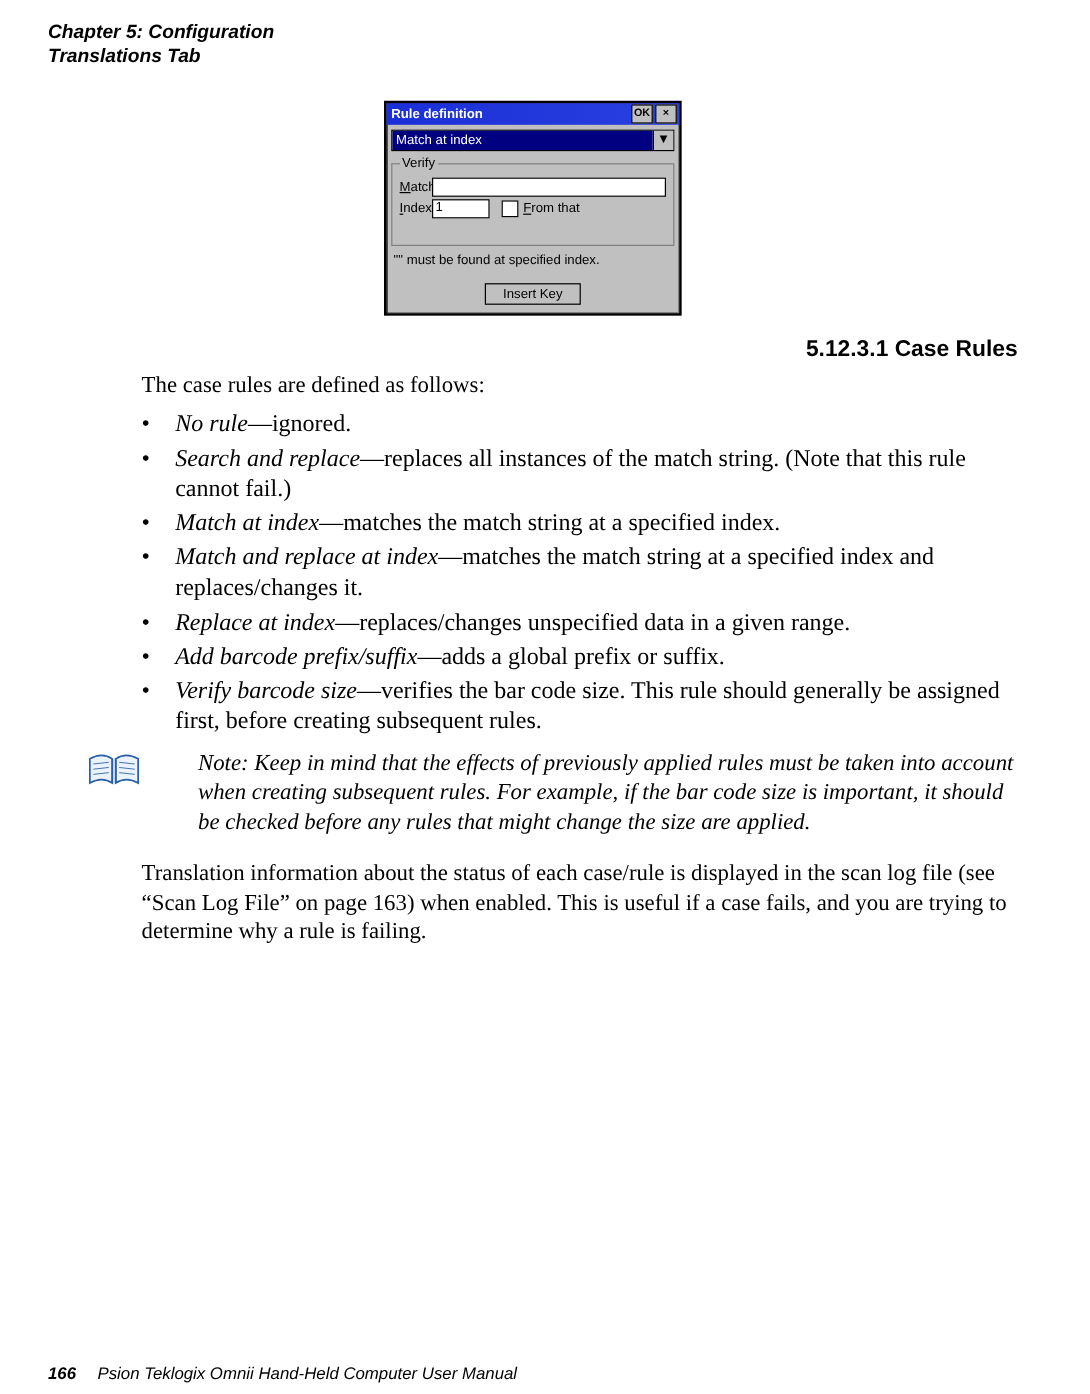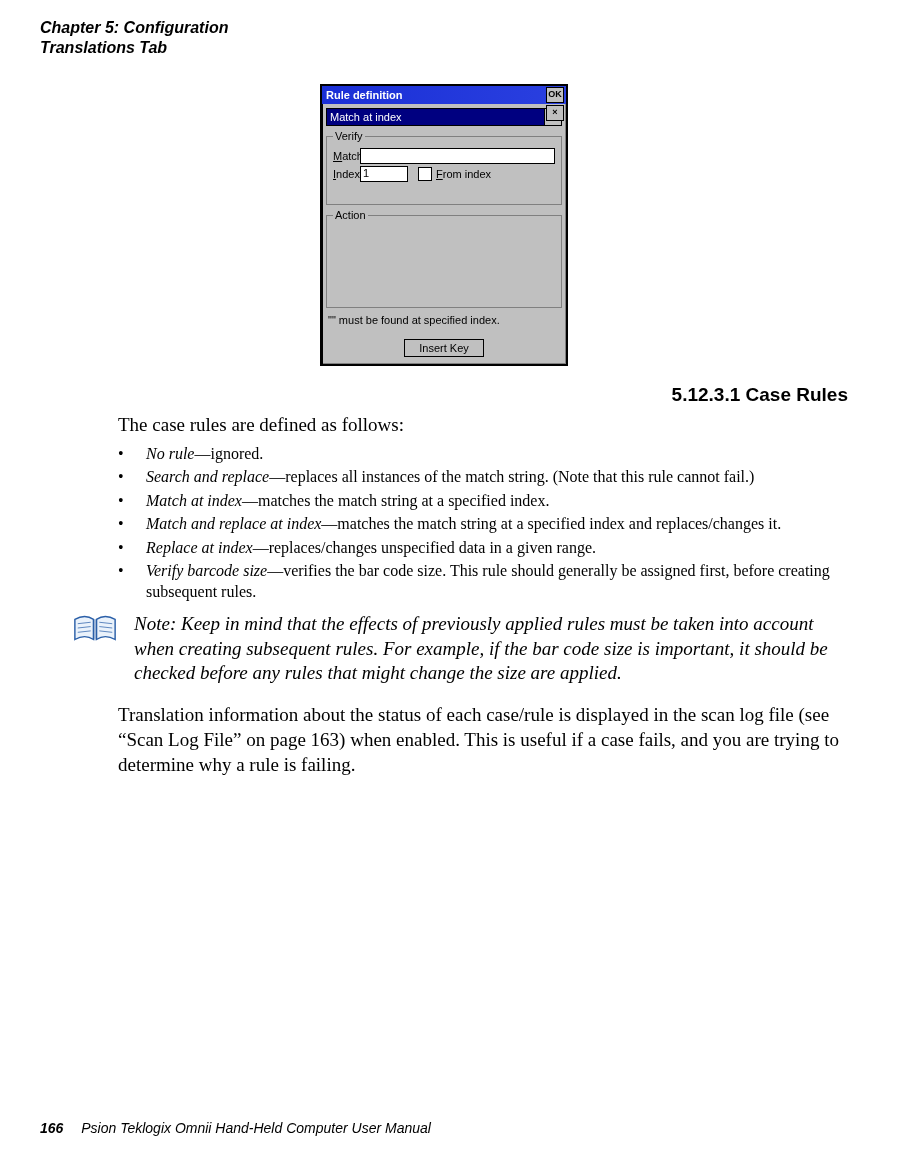--- a/index.html
+++ b/index.html
@@ -54,21 +54,20 @@
     align-items: center;
     padding-left: 4px;
     position: relative;
   }
   .titlebar .buttons {
     position: absolute;
     right: 2px;
     top: 1px;
     display: flex;
     gap: 2px;
-    flex-direction: column;
   }
   .tb-btn {
     width: 16px; height: 14px;
     background: #c0c0c0;
     border: 1px solid #000;
     font-size: 9px;
     line-height: 12px;
     text-align: center;
     color:#000;
     font-weight: bold;
@@ -147,58 +146,59 @@
   p.lead {
     font-size: 19px;
     margin: 6px 0 8px 0;
   }
   ul.rules {
     list-style: none;
     padding: 0;
     margin: 0 0 6px 0;
   }
   ul.rules > li {
-    font-size: 16px;
+    font-size: 20px;
     line-height: 1.28;
     margin: 3px 0;
     padding-left: 28px;
     text-indent: -28px;
   }
   ul.rules > li::before {
     content: "•";
     display: inline-block;
     width: 28px;
     text-indent: 0;
   }
   .term { font-style: italic; }
 
   .note-row {
     display:flex;
     align-items:flex-start;
     margin: 10px 0 0 32px;
+    gap: 31px;
   }
   .note-icon svg { width:46px; height:32px; }
   .note-text {
     font-style: italic;
     font-size: 19px;
     line-height:1.28;
     margin-left: 16px;
     flex:1;
   }
   .note-text .label { }
   p.after {
     font-size:19px;
     line-height:1.3;
     margin: 18px 0 0 0;
   }
 
   .footer {
     position:absolute;
     left:40px;
-    bottom:26px;
+    bottom:10px;
     font-family:"Trebuchet MS",Arial,sans-serif;
     font-style:italic;
     font-size:14px;
   }
   .footer .pageno { font-weight:bold; font-style:italic; margin-right:14px; }
 </style>
 </head>
 <body>
 
 <div class="page">
@@ -226,28 +226,24 @@
         <fieldset class="win">
           <legend>Verify</legend>
           <div class="row">
             <label><u>M</u><span>atch:</span></label>
             <div class="txt wide"></div>
           </div>
           <div class="row">
             <label><u>I</u><span>ndex:</span></label>
             <div class="txt small">1</div>
             <div class="chk"></div>
-            <span><u>F</u><span>rom index</span></span>
+            <span><u>F</u><span>rom that</span></span>
           </div>
         </fieldset>
 
-        <fieldset class="win">
-          <legend>Action</legend>
-          <div class="action-box"></div>
-        </fieldset>
 
         <div class="hint">"" must be found at specified index.</div>
 
         <div class="btnrow">
           <span class="winbtn">Insert Key</span>
         </div>
       </div>
     </div>
   </div>
 
@@ -259,20 +255,21 @@
 
   <div class="content-block">
     <p class="lead">The case rules are defined as follows:</p>
 
     <ul class="rules">
       <li><span class="term">No rule</span><span>—ignored.</span></li>
       <li><span class="term">Search and replace</span><span>—replaces all instances of the match string. (Note that this rule cannot fail.)</span></li>
       <li><span class="term">Match at index</span><span>—matches the match string at a specified index.</span></li>
       <li><span class="term">Match and replace at index</span><span>—matches the match string at a specified index and replaces/changes it.</span></li>
       <li><span class="term">Replace at index</span><span>—replaces/changes unspecified data in a given range.</span></li>
+      <li><span class="term">Add barcode prefix/suffix</span><span>—adds a global prefix or suffix.</span></li>
       <li><span class="term">Verify barcode size</span><span>—verifies the bar code size. This rule should generally be assigned first, before creating subsequent rules.</span></li>
     </ul>
   </div>
 
   <div class="note-row">
     <span class="note-icon">
       <svg viewBox="0 0 64 44">
         <path d="M4 10 Q18 2 30 10 L30 38 Q18 30 4 38 Z" fill="#eaf2fb" stroke="#2a5fa8" stroke-width="2"></path>
         <path d="M60 10 Q46 2 34 10 L34 38 Q46 30 60 38 Z" fill="#eaf2fb" stroke="#2a5fa8" stroke-width="2"></path>
         <line x1="30" y1="10" x2="30" y2="38" stroke="#2a5fa8" stroke-width="2"></line>

